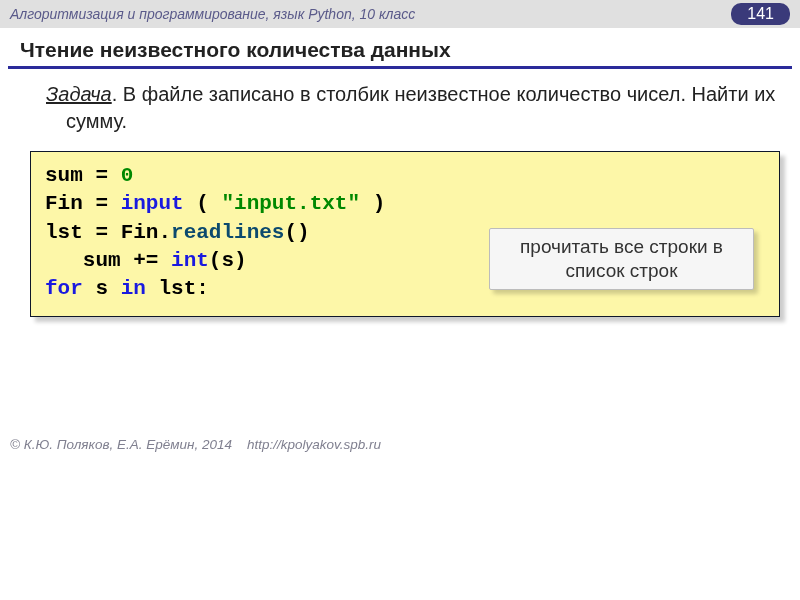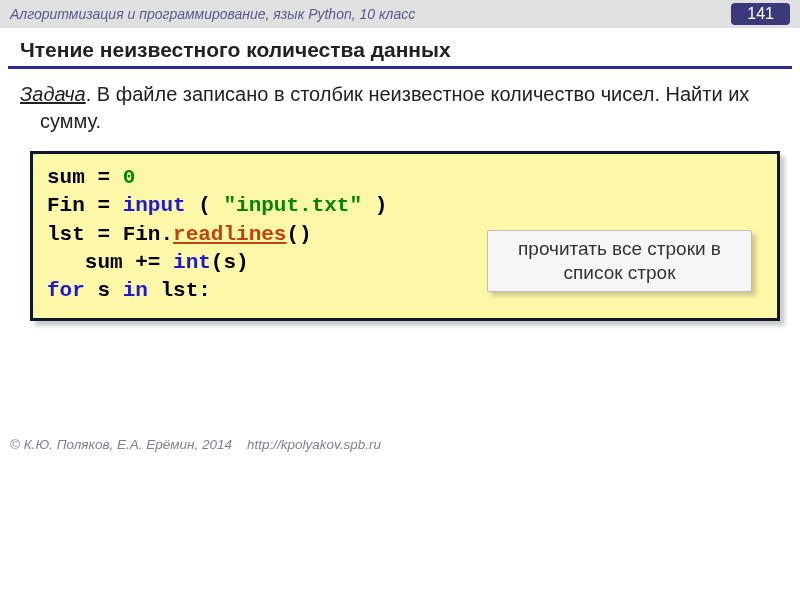--- a/index.html
+++ b/index.html
@@ -27,59 +27,60 @@
   .header-left {
     font-style: italic;
     color: #5a5a8a;
     font-size: 14px;
   }
   .header-right {
     background: #3a3a7a;
     color: #fff;
     padding: 2px 16px;
     font-size: 16px;
-    border-radius: 4px;
+    border-radius: 10px;
   }
   .title {
     font-size: 21px;
     font-weight: bold;
     color: #222;
     padding: 10px 20px 4px 20px;
   }
   .title-underline {
     height: 3px;
     background: #2a2a9a;
     margin: 0 8px 8px 8px;
   }
   .task {
     font-size: 20px;
     color: #222;
     padding: 4px 20px 10px 40px;
     text-indent: -20px;
     line-height: 1.35;
+    margin-left: 26px;
   }
   .task-label {
     font-style: italic;
     text-decoration: underline;
   }
   .code-block {
     position: relative;
     margin: 6px 20px 16px 30px;
     background: #fdf7a8;
-    border: 3px solid #0f172a;
+    border: 1px solid #0f172a;
     box-shadow: 5px 5px 4px rgba(0,0,0,0.2);
     padding: 10px 14px 12px 14px;
     font-family: "Courier New", monospace;
     font-size: 21px;
     font-weight: bold;
     line-height: 1.35;
     color: #000;
   }
   .code-block .kw { color: #1a1adf; }
-  .code-block .fn { color: #c2410c; text-decoration: underline; }
+  .code-block .fn { color: #0c4a6e; }
   .code-block .str, .code-block .num { color: #008800; }
 
   .callout {
     position: absolute;
     right: 25px;
     top: 76px;
     width: 265px;
     background: #f6f6f6;
     border: 1px solid #bcbcbc;
     border-radius: 2px;

